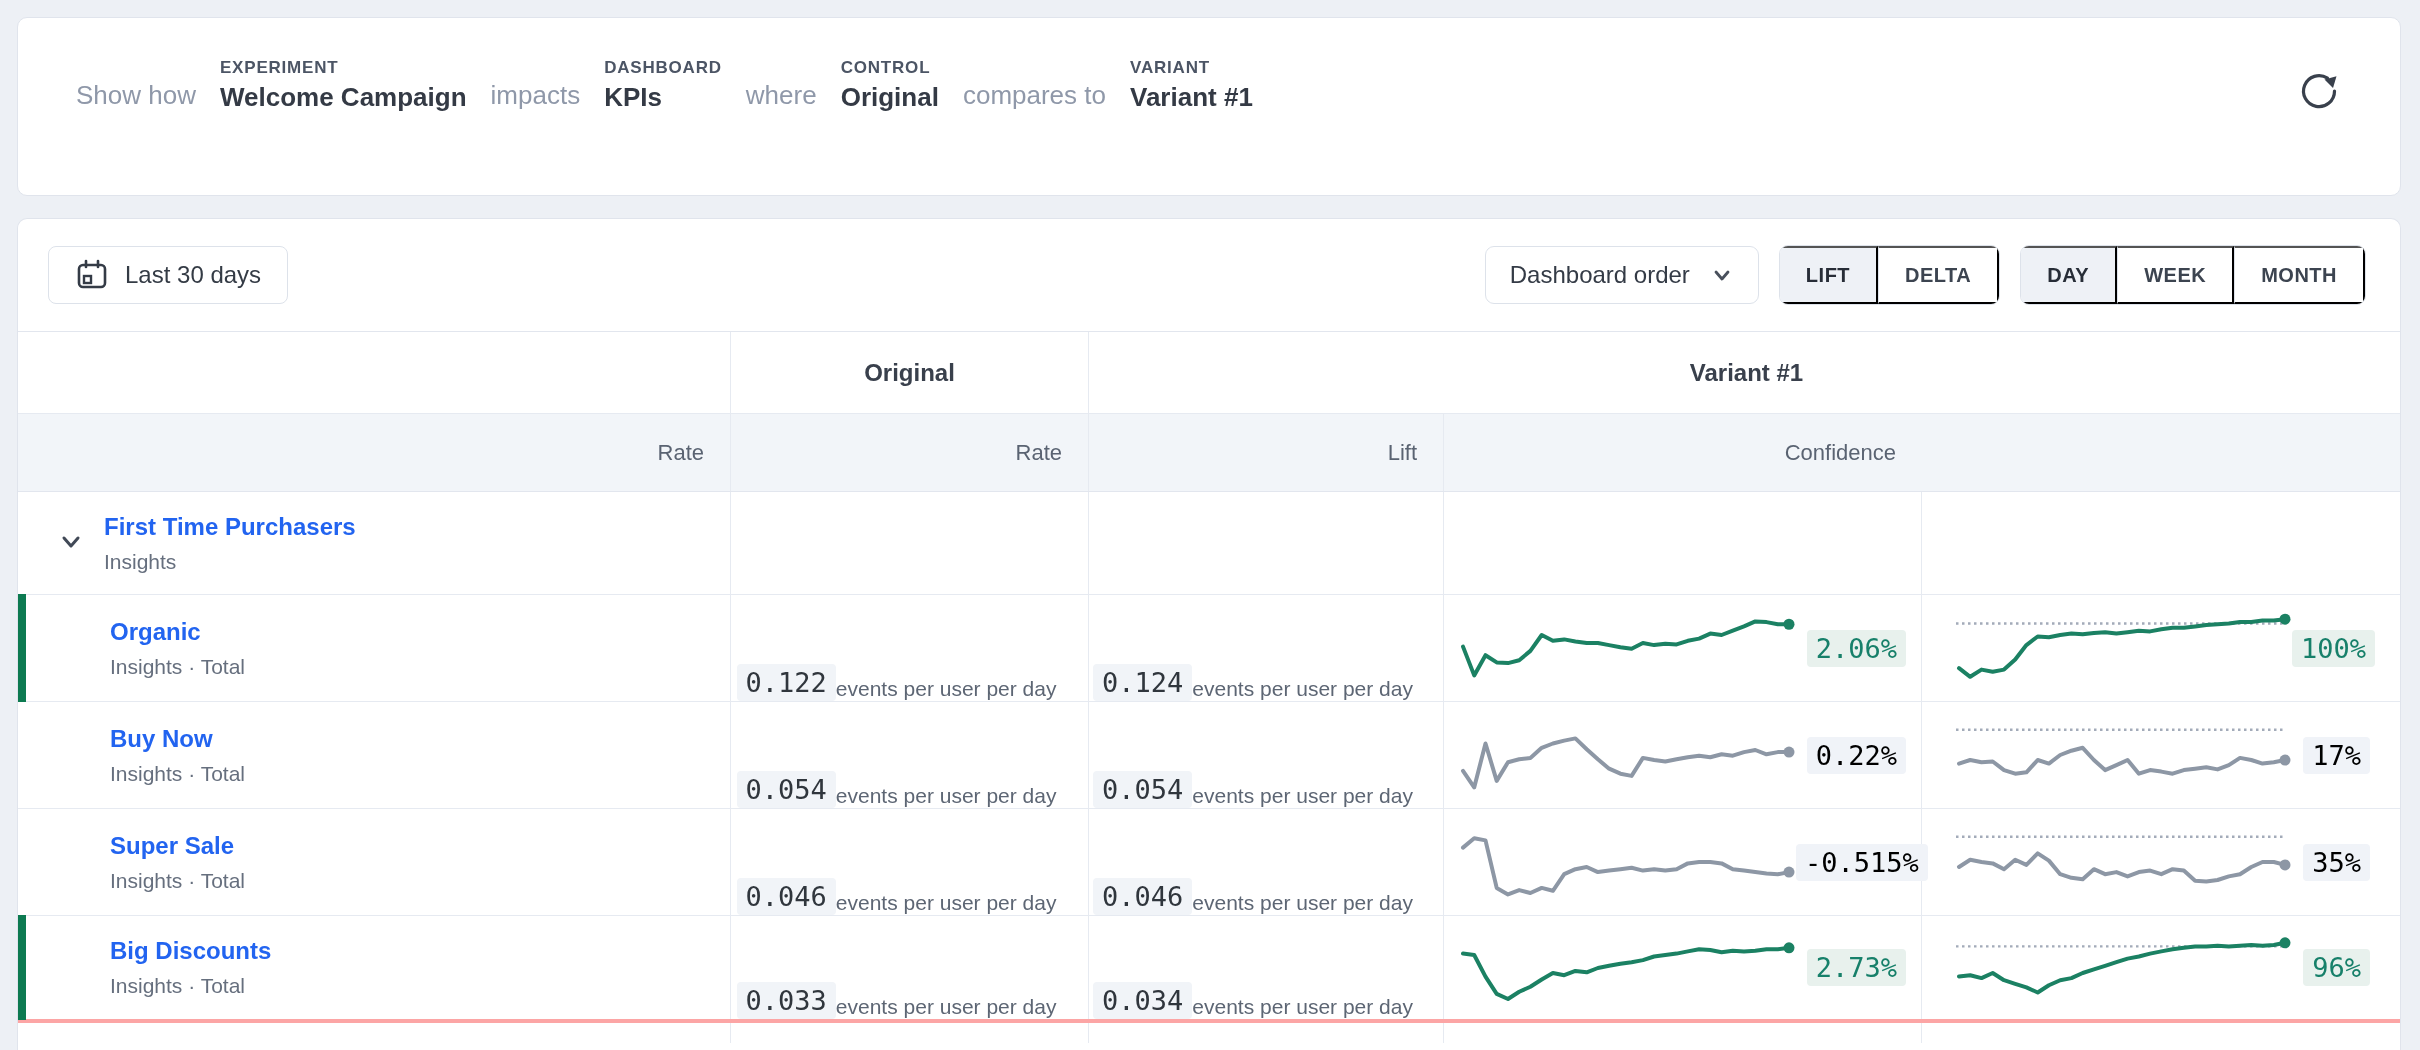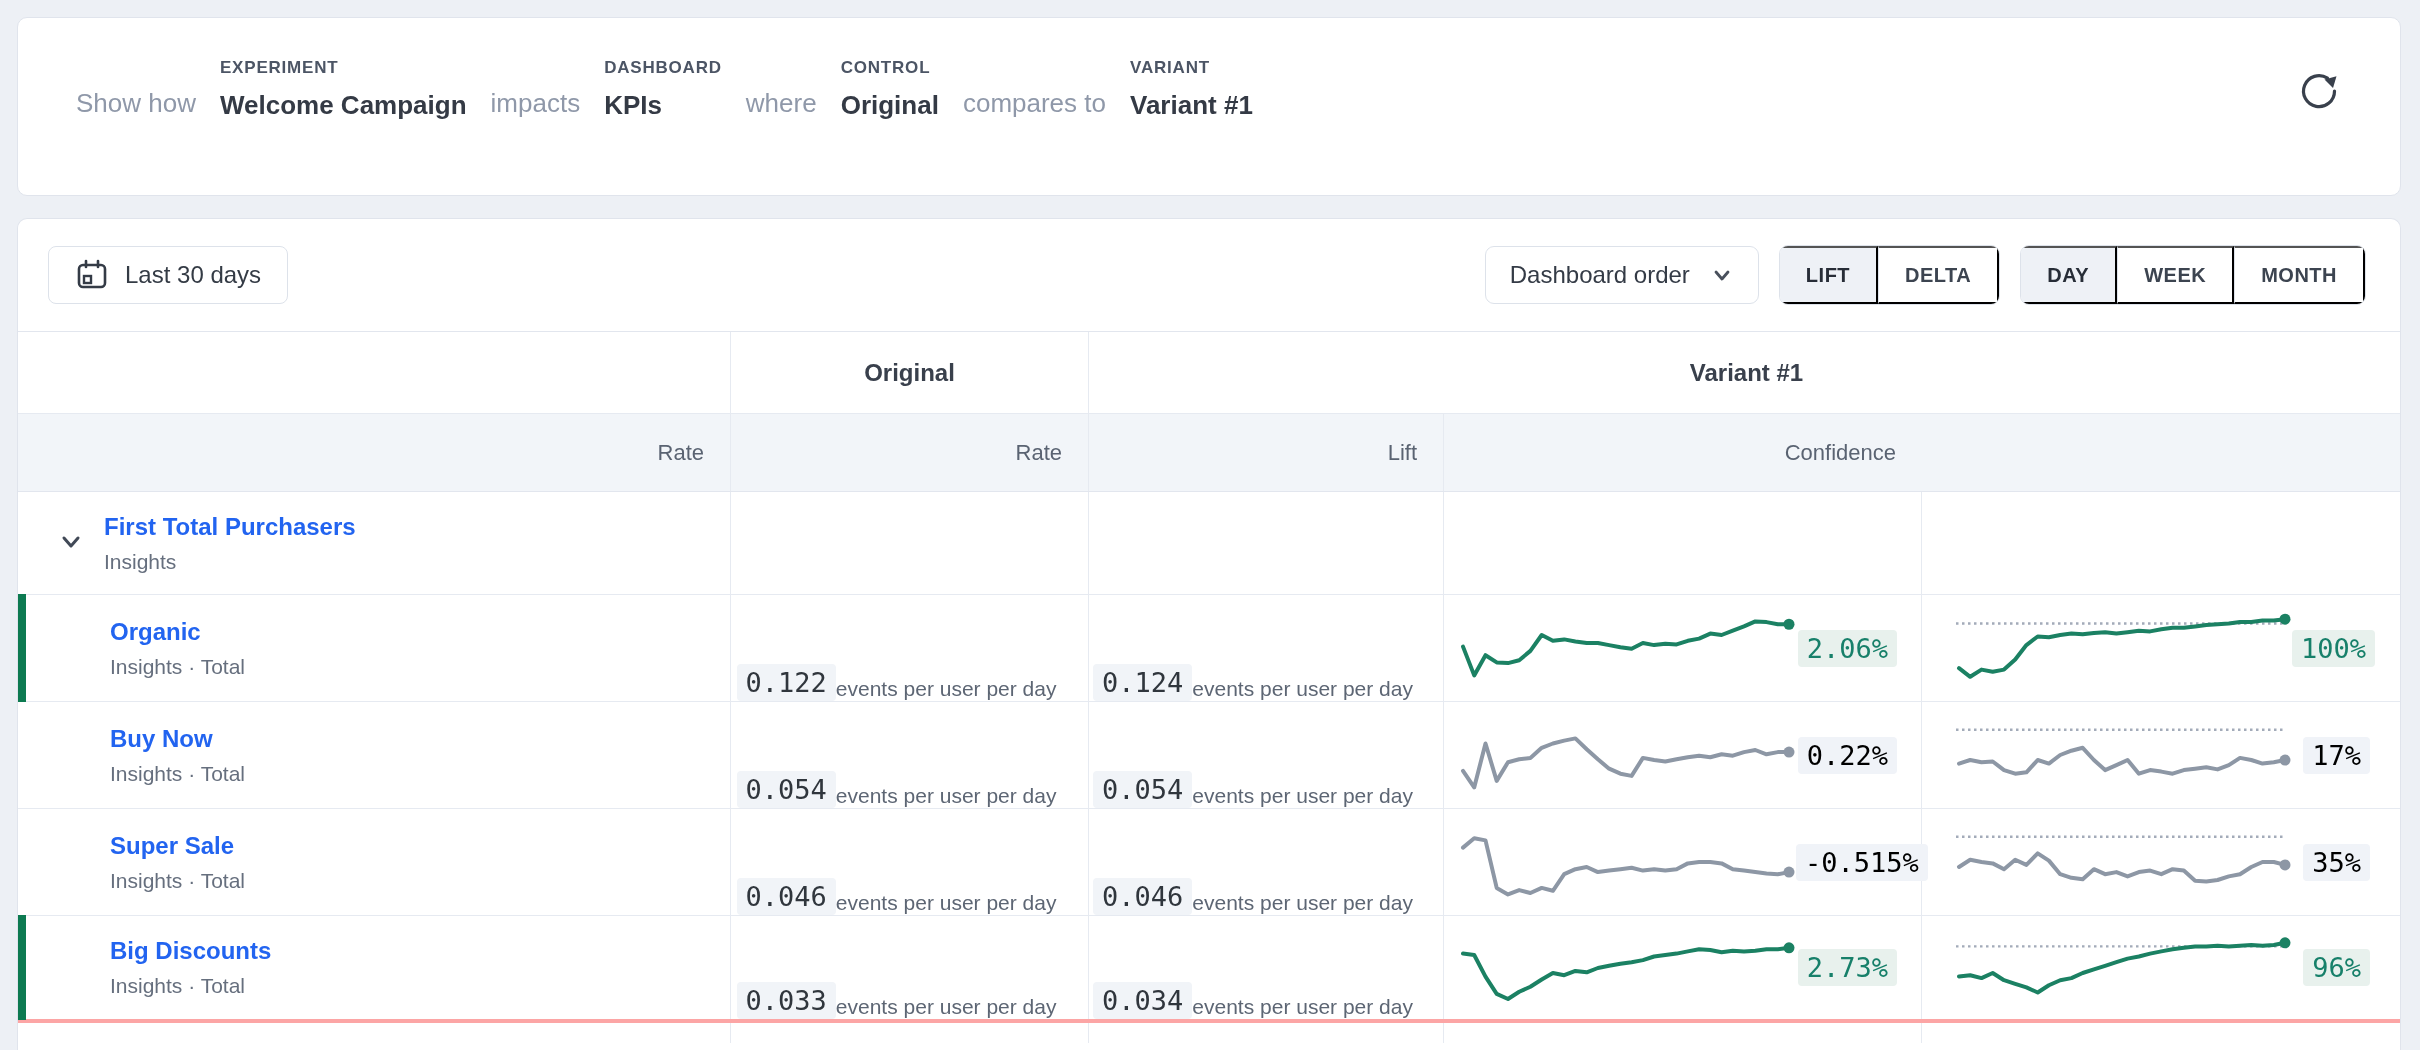--- a/index.html
+++ b/index.html
@@ -12,21 +12,21 @@
   .panel{
     position:absolute;left:17px;width:2384px;background:#ffffff;
     border:1px solid #e0e4ec;border-radius:10px;box-sizing:border-box;
   }
   #query-panel{top:17px;height:179px;}
   #main-panel{top:218px;height:980px;border-bottom:none;overflow:hidden;}
 
   
   .qbar{display:flex;align-items:flex-end;padding:40px 0 0 58px;column-gap:24px;}
   .qconn{font-size:26px;color:#8f98a9;padding-bottom:2px;white-space:nowrap;}
-  .qentity{display:flex;flex-direction:column;row-gap:12px;}
+  .qentity{display:flex;flex-direction:column;row-gap:4px;}
   .qlabel{font-size:17px;font-weight:700;letter-spacing:0.8px;color:#4c5565;}
   .qvalue{font-size:26px;font-weight:700;color:#343a45;white-space:nowrap;cursor:pointer;}
   .refresh-btn{position:absolute;top:50px;right:58px;width:46px;height:46px;border:none;background:transparent;cursor:pointer;padding:0;}
 
   
   .toolbar{height:112px;display:flex;align-items:center;padding:0 34px 0 30px;box-sizing:border-box;column-gap:30px;}
   .btn-date{display:flex;align-items:center;column-gap:16px;height:58px;padding:0 26px;
     border:1.5px solid #dde2ea;border-radius:8px;background:#fff;font-size:24px;color:#343b45;cursor:pointer;}
   .tb-right{margin-left:auto;display:flex;align-items:center;column-gap:20px;}
   .select{display:flex;align-items:center;column-gap:20px;height:58px;padding:0 24px;
@@ -67,21 +67,21 @@
 
   .ratecell{display:flex;flex-direction:row;align-items:flex-end;justify-content:center;
     padding-right:26px;row-gap:11px;}
   .chip{font-family:"DejaVu Sans Mono",monospace;font-size:27px;border-radius:4px;padding:3px 9px;white-space:nowrap;}
   .chip.rate{background:#f1f4f8;color:#30363d;}
   .chip.neutral{background:#f0f3f8;color:#000000;}
   .chip.green{background:#e8f1ed;color:#17806a;}
   .unit{font-size:21px;color:#5d6674;white-space:nowrap;}
 
   .sparkcell{display:flex;align-items:center;box-sizing:border-box;}
-  .liftcell{padding-left:12px;padding-right:24px;}
+  .liftcell{padding-left:12px;padding-right:15px;}
   .confcell{padding-left:30px;padding-right:34px;}
   .sparkwrap{flex:0 0 auto;line-height:0;}
   .sparkcell .chip{margin-left:auto;}
 </style>
 </head>
 <body>
 
 <div class="panel" id="query-panel">
   <div class="qbar">
       <span class="qconn">Show how</span>
@@ -157,21 +157,21 @@
       <div class="cell bdr">Lift</div>
       <div class="cell">Confidence</div>
     </div>
     <div>
         <div class="trow body grp">
           <div class="cell bdr namecell">
             <button class="expander"><svg width="32" height="32" viewBox="0 0 32 32">
                 <polyline points="9,12 16,20 23,12" fill="none" stroke="#414957" stroke-width="3" stroke-linecap="round" stroke-linejoin="round"></polyline>
               </svg></button>
             <div class="nameblock">
-              <span class="mlink">First Total Purchasers</span>
+              <span class="mlink">First Time Purchasers</span>
               <span class="msub">Insights</span>
             </div>
           </div>
           <div class="cell bdr"></div>
           <div class="cell bdr"></div>
           <div class="cell bdr"></div>
           <div class="cell"></div>
         </div>
         <div class="trow body metric sig">
           <div class="cell bdr namecell">

